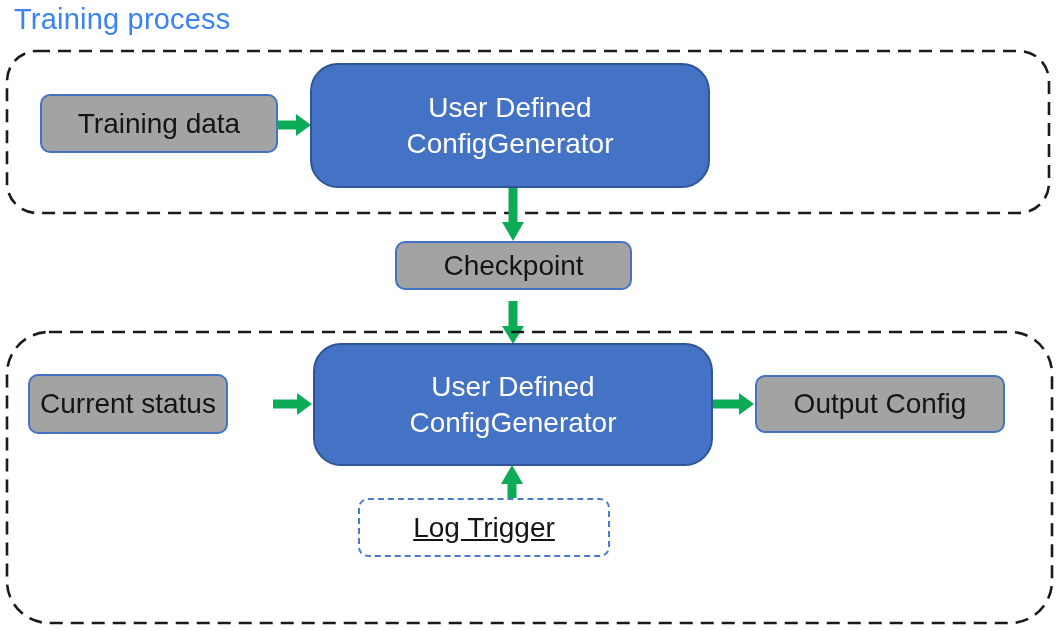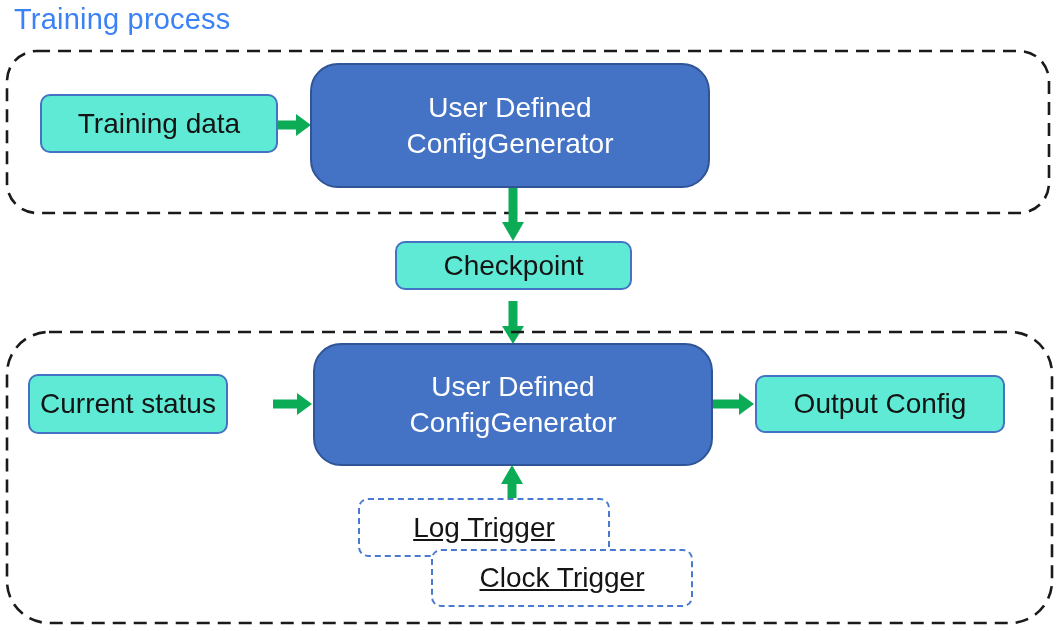--- a/index.html
+++ b/index.html
@@ -22,21 +22,21 @@
     color: #3b82f6;
     letter-spacing: 0.2px;
     white-space: nowrap;
   }
   .box {
     position: absolute;
     display: flex;
     align-items: center;
     justify-content: center;
     box-sizing: border-box;
-    background: #5eead4;
+    background: #a3a3a3;
     border: 2px solid #4472c4;
     border-radius: 10px;
     font-size: 28px;
     color: #141414;
     text-align: center;
     white-space: nowrap;
   }
   .box.blue {
     background: #4472c4;
     border: 2px solid #2f5597;
@@ -125,17 +125,14 @@
 
   <svg class="abs" style="left:500px; top:465px;" width="24" height="34">
     <polygon class="arrow-head" points="12,0 23,19 1,19"></polygon>
     <line class="arrow-line" x1="12" y1="17" x2="12" y2="34" stroke-width="9"></line>
   </svg>
 
   <div class="box dashed-blue" style="left:358px; top:498px; width:252px; height:59px; z-index:1;">
     <span>Log Trigger</span>
   </div>
 
-  <div class="box dashed-blue" style="left:431px; top:549px; width:262px; height:58px; z-index:2;">
-    <span>Clock Trigger</span>
-  </div>
 
 </div>
 
 </body></html>

